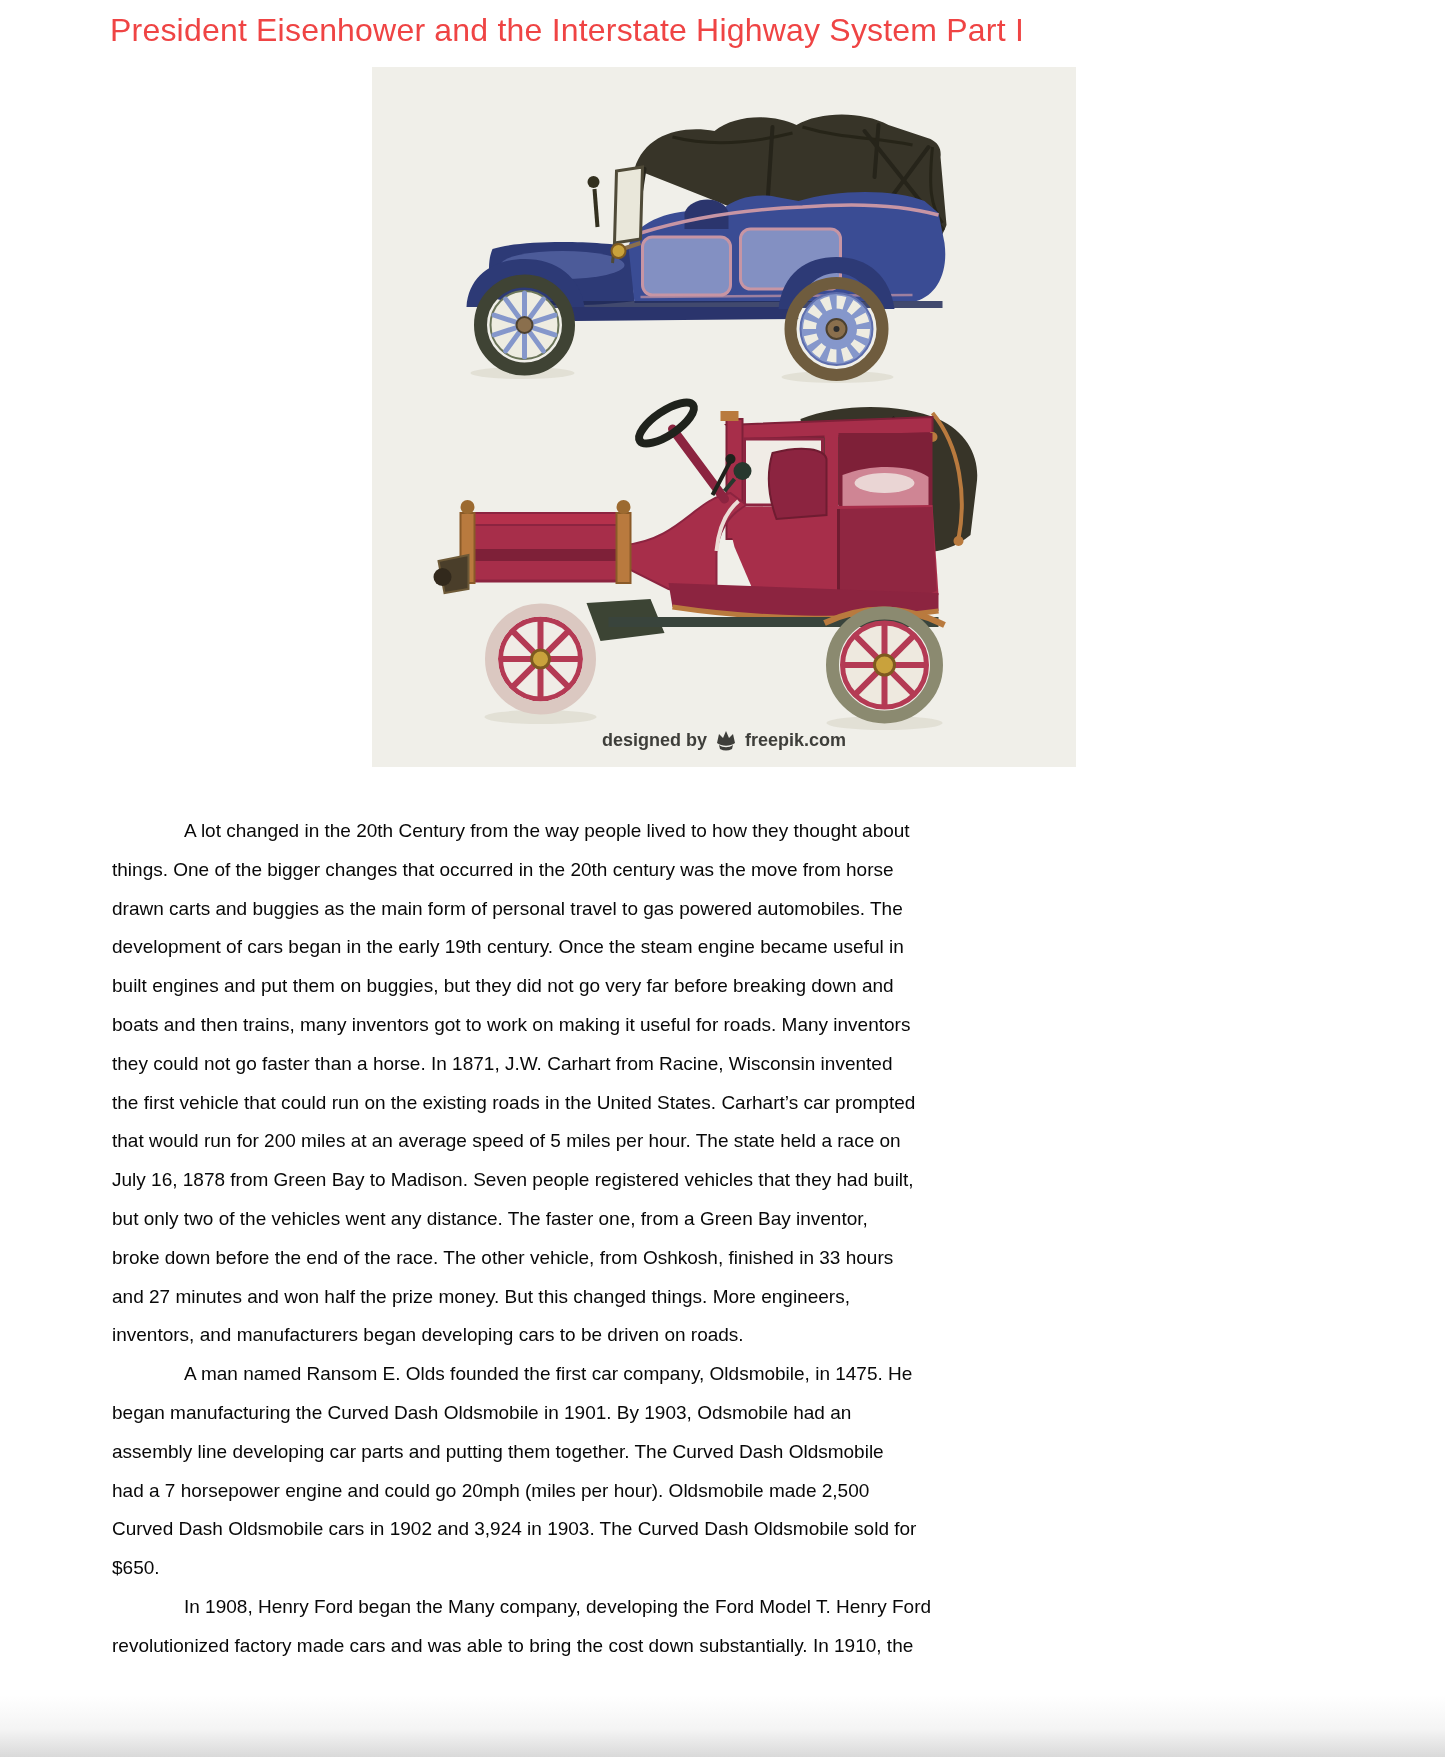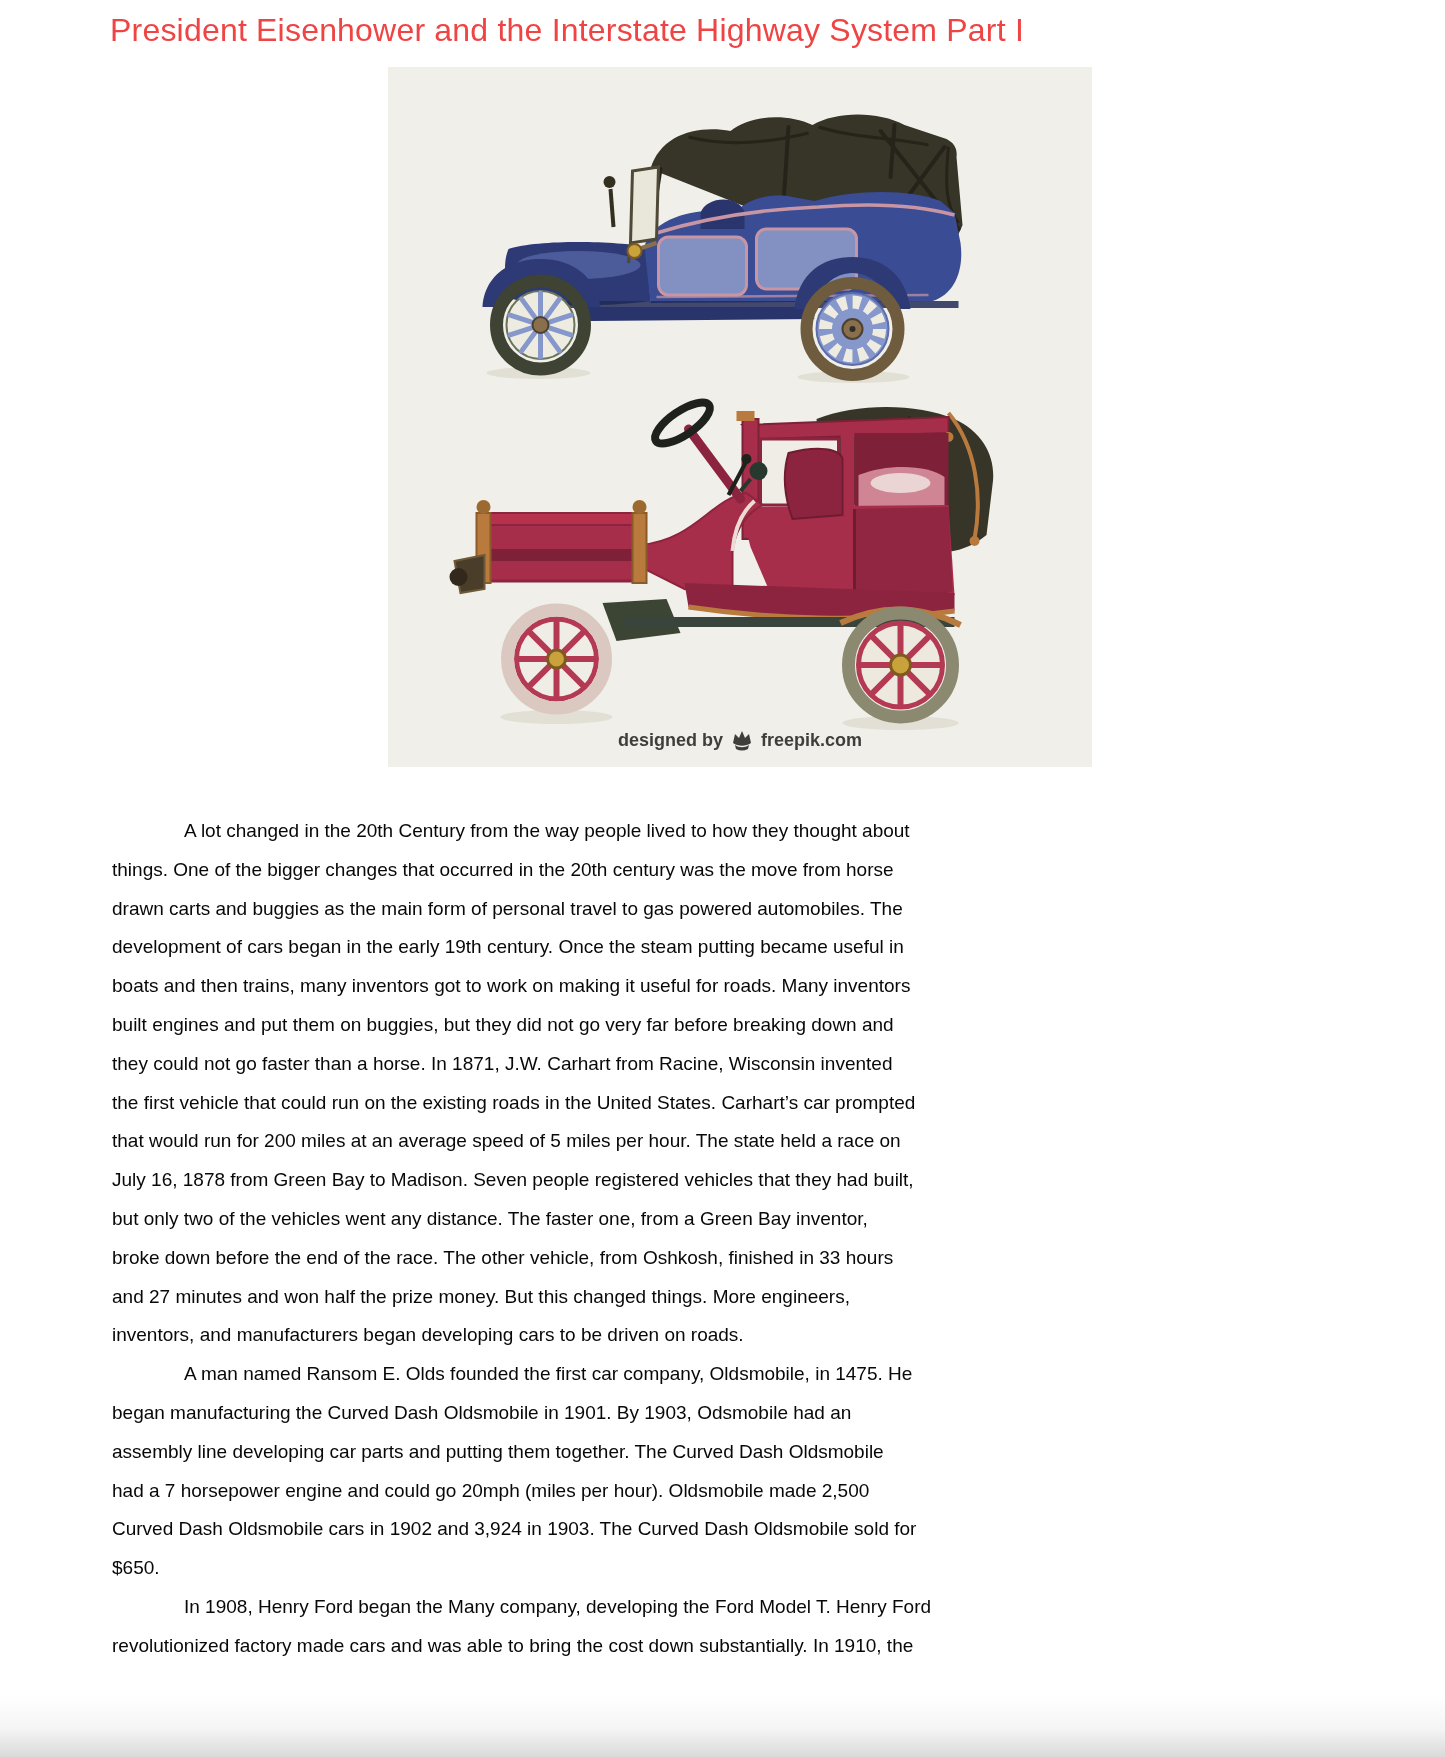--- a/index.html
+++ b/index.html
@@ -19,21 +19,21 @@
     top: 12px;
     margin: 0;
     font-size: 32px;
     font-weight: 400;
     color: #ef4444;
     letter-spacing: 0.2px;
     white-space: nowrap;
   }
   .figure {
     position: absolute;
-    left: 388px;
+    left: 372px;
     top: 67px;
     width: 704px;
     height: 700px;
     margin: 0;
     background: var(--figure-bg, #f0efe9);
   }
   .figure svg.cars { display: block; width: 100%; height: 100%; }
   .caption {
     position: absolute;
     left: 0; right: 0;
@@ -237,23 +237,23 @@
       </svg>
       <span>freepik.com</span>
     </figcaption>
   </figure>
 
   <div class="text" id="text-body">
       <div>
         <div class="line first">A lot changed in the 20th Century from the way people lived to how they thought about</div>
         <div class="line">things. One of the bigger changes that occurred in the 20th century was the move from horse</div>
         <div class="line">drawn carts and buggies as the main form of personal travel to gas powered automobiles. The</div>
-        <div class="line">development of cars began in the early 19th century. Once the steam putting became useful in</div>
+        <div class="line">development of cars began in the early 19th century. Once the steam engine became useful in</div>
+        <div class="line">built engines and put them on buggies, but they did not go very far before breaking down and</div>
         <div class="line">boats and then trains, many inventors got to work on making it useful for roads. Many inventors</div>
-        <div class="line">built engines and put them on buggies, but they did not go very far before breaking down and</div>
         <div class="line">they could not go faster than a horse. In 1871, J.W. Carhart from Racine, Wisconsin invented</div>
         <div class="line">the first vehicle that could run on the existing roads in the United States. Carhart’s car prompted</div>
         <div class="line">that would run for 200 miles at an average speed of 5 miles per hour. The state held a race on</div>
         <div class="line">July 16, 1878 from Green Bay to Madison. Seven people registered vehicles that they had built,</div>
         <div class="line">but only two of the vehicles went any distance. The faster one, from a Green Bay inventor,</div>
         <div class="line">broke down before the end of the race. The other vehicle, from Oshkosh, finished in 33 hours</div>
         <div class="line">and 27 minutes and won half the prize money. But this changed things. More engineers,</div>
         <div class="line">inventors, and manufacturers began developing cars to be driven on roads.</div>
       </div>
       <div>

